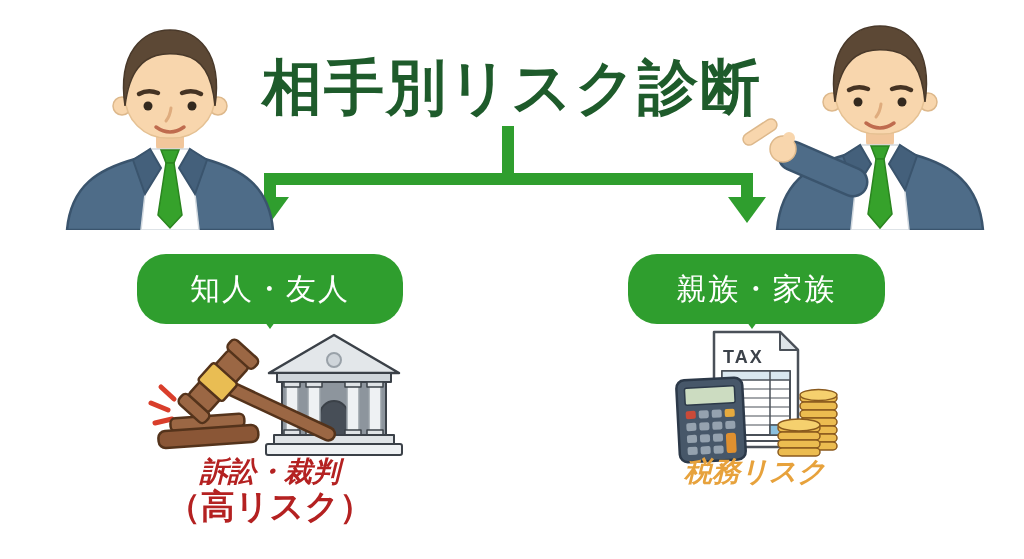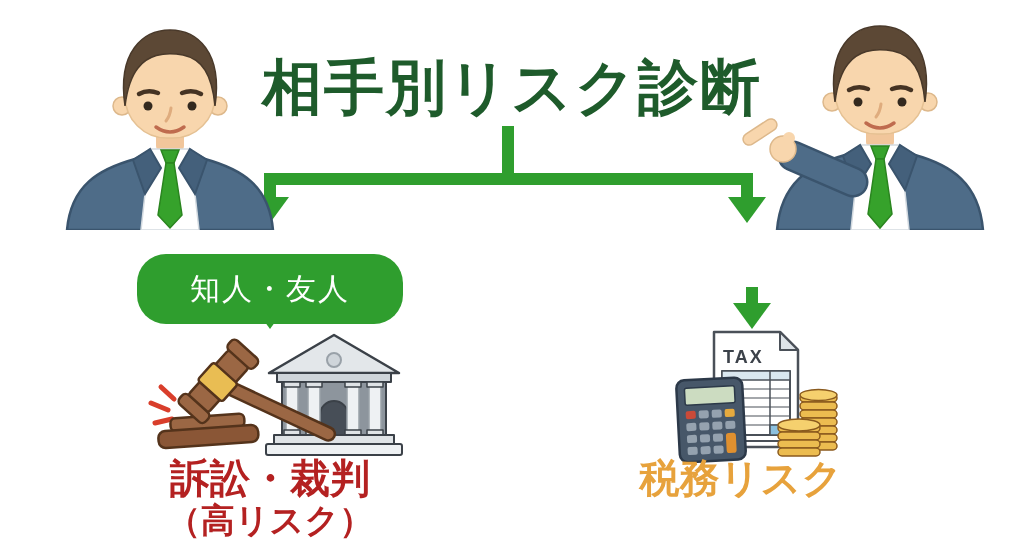--- a/index.html
+++ b/index.html
@@ -36,22 +36,22 @@
   .pill {
     position:absolute; top:230px; height:70px; background:#2f9e2e;
     border-radius:29px; color:#ffffff; font-size:30px; font-weight:400;
     display:flex; align-items:center; justify-content:center; letter-spacing:2px;margin-top:24px;
   }
   .pill-left  { left:137px; width:266px; }
   .pill-right { left:628px; width:257px; }
 
   .caption { position:absolute; top:456px; text-align:center; font-weight:800; line-height:1.12; }
   .caption-left  { left:130px; width:280px; color:#b42121; }
-  .caption-right { left:601px; width:280px; color:#e7a23c; }
-  .caption .line1 { font-size:40px; }
+  .caption-right { left:615px; width:280px; color:#e7a23c; }
+  .caption .line1 { font-size:28px;font-style:italic; }
   .caption .line2 { font-size:34px; }
 
   svg { display:block; }
 </style>
 </head>
 <body>
 
 <div class="stage">
 
   <h1 class="title">相手別リスク診断</h1>
@@ -62,20 +62,23 @@
   <div class="ah ah-l"></div>
   <div class="conn drop-r"></div>
   <div class="ah ah-r"></div>
   <div class="conn stub-l"></div>
   <div class="ah ah-l2"></div>
   <div class="conn stub-r"></div>
   <div class="ah ah-r2"></div>
 
   <div class="pill pill-left">
     <span>知人・友人</span>
+  </div>
+  <div class="pill pill-right">
+    <span>親族・家族</span>
   </div>
 
   <svg class="abs" style="left:133px; top:331px;" width="270" height="130" viewBox="0 0 270 130">
     <g stroke-linejoin="round">
       <polygon points="201,4 136,42 266,42" fill="#e3e7ea" stroke="#3b4148" stroke-width="2.5"></polygon>
       <circle cx="201" cy="29" r="7" fill="#cfd5da" stroke="#99a1a8" stroke-width="2"></circle>
       <rect x="144" y="42" width="114" height="9" fill="#cfd5da" stroke="#3b4148" stroke-width="2"></rect>
       <rect x="149" y="51" width="104" height="53" fill="#8d959d" stroke="#3b4148" stroke-width="2"></rect>
       <path d="M187 104 L187 84 A14 14 0 0 1 215 84 L215 104 Z" fill="#474e57" stroke="#3b4148" stroke-width="2"></path>
       <g>

